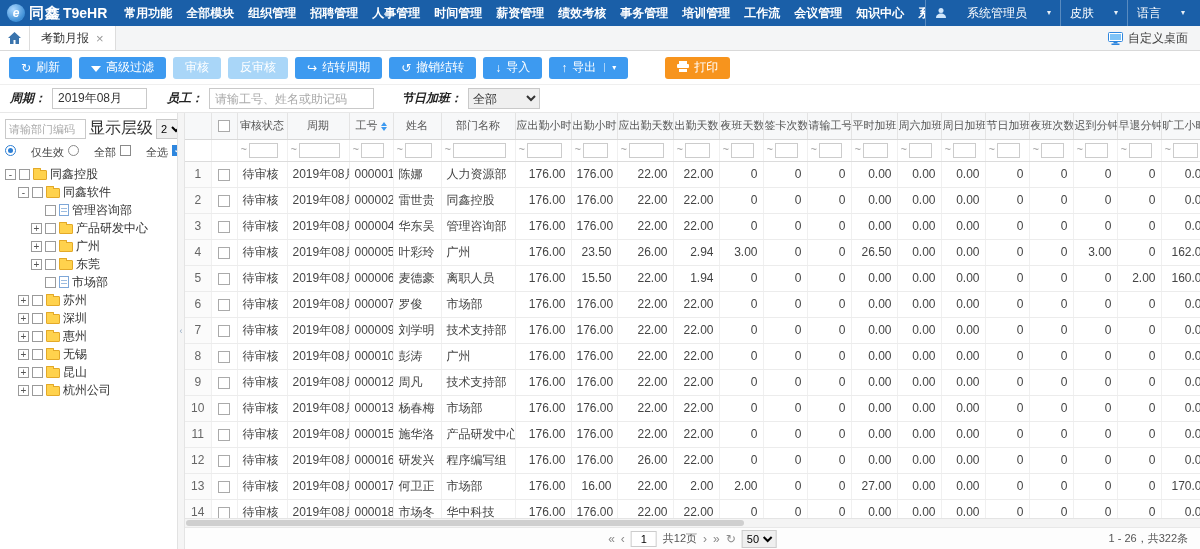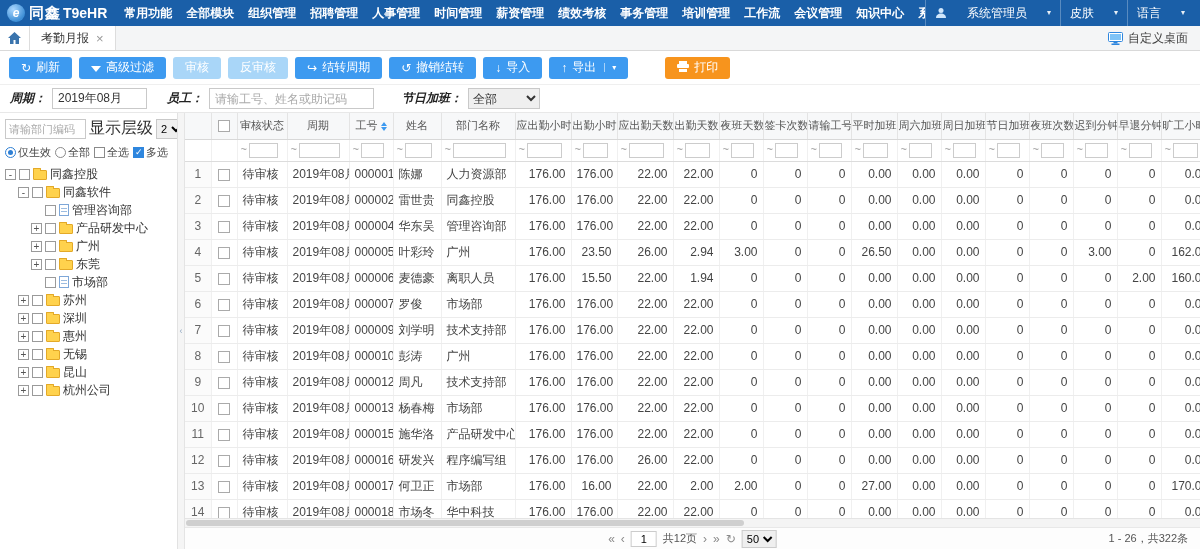--- a/index.html
+++ b/index.html
@@ -53,21 +53,21 @@
 
 .content{flex:1;display:flex;min-height:0;}
 .sidebar{flex:0 0 178px;width:178px;border-right:1px solid #e2e2e2;display:flex;flex-direction:column;padding:5px 4px 0 5px;overflow:hidden;background:#fff;}
 .sb-top{display:flex;align-items:center;gap:3px;}
 .sb-search{width:81px;height:20px;border:1px solid #c9c9c9;font-size:11px;padding:0 3px;font-family:inherit;}
 .sb-search::placeholder{color:#aaa;}
 .sb-lvl-label{font-size:16px;color:#333;white-space:nowrap;}
 .sb-lvl{height:20px;width:34px;font-size:11px;font-family:inherit;border:1px solid #c9c9c9;}
 .sb-go{width:16px;height:16px;border-radius:50%;background:#f7a823;color:#fff;display:inline-flex;align-items:center;justify-content:center;font-size:10px;cursor:pointer;flex:0 0 16px;}
 .sb-opts{display:flex;align-items:center;margin:6px 0 5px;font-size:11px;color:#444;white-space:nowrap;}
-.opt{display:inline-flex;align-items:center;gap:2px;margin-right:4px;cursor:pointer;}
+.opt{display:inline-flex;align-items:flex-start;gap:15px;margin-right:4px;cursor:pointer;}
 .radio{width:11px;height:11px;border:1px solid #8a8a8a;border-radius:50%;position:relative;background:#fff;flex:0 0 11px;}
 .radio.checked{border-color:#2e7fd4;}
 .radio.checked::after{content:"";position:absolute;inset:2px;background:#2e7fd4;border-radius:50%;}
 .cbox{width:11px;height:11px;border:1px solid #8a8a8a;background:#fff;position:relative;flex:0 0 11px;}
 .cbox.checked{background:#2e86de;border-color:#2e86de;}
 .cbox.checked::after{content:"✓";color:#fff;font-size:9px;position:absolute;top:-1px;left:1px;}
 .tree{flex:1;overflow:hidden;}
 .tree-item{display:flex;align-items:center;height:18px;gap:3px;white-space:nowrap;font-size:12px;color:#333;cursor:pointer;}
 .expander{width:11px;height:11px;border:1px solid #9a9a9a;background:#fff;display:inline-flex;align-items:center;justify-content:center;font-size:10px;line-height:9px;color:#555;flex:0 0 11px;cursor:pointer;}
 .expander.none{border:none;background:transparent;cursor:default;}

